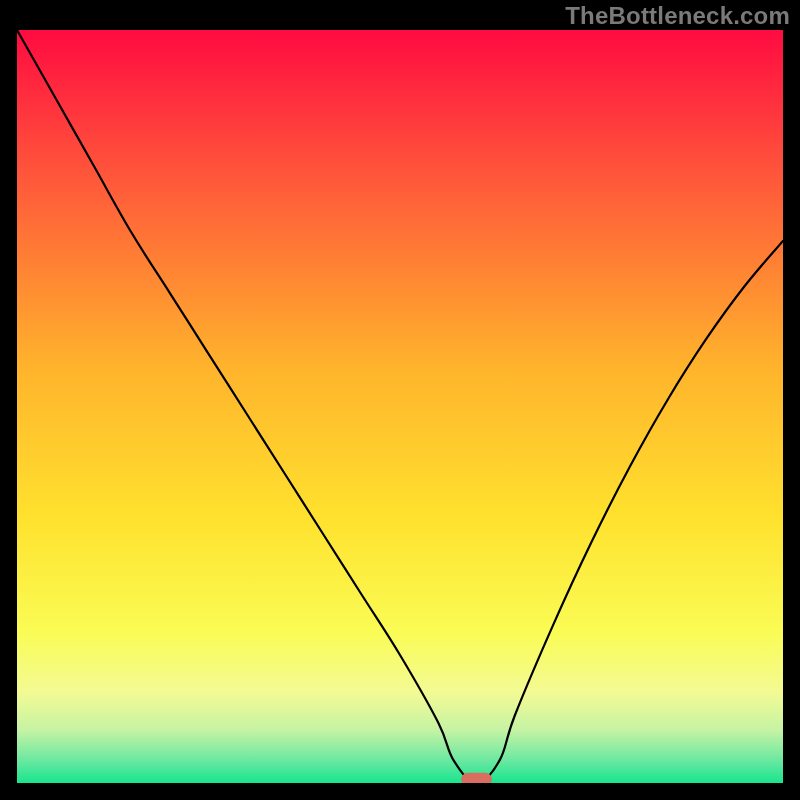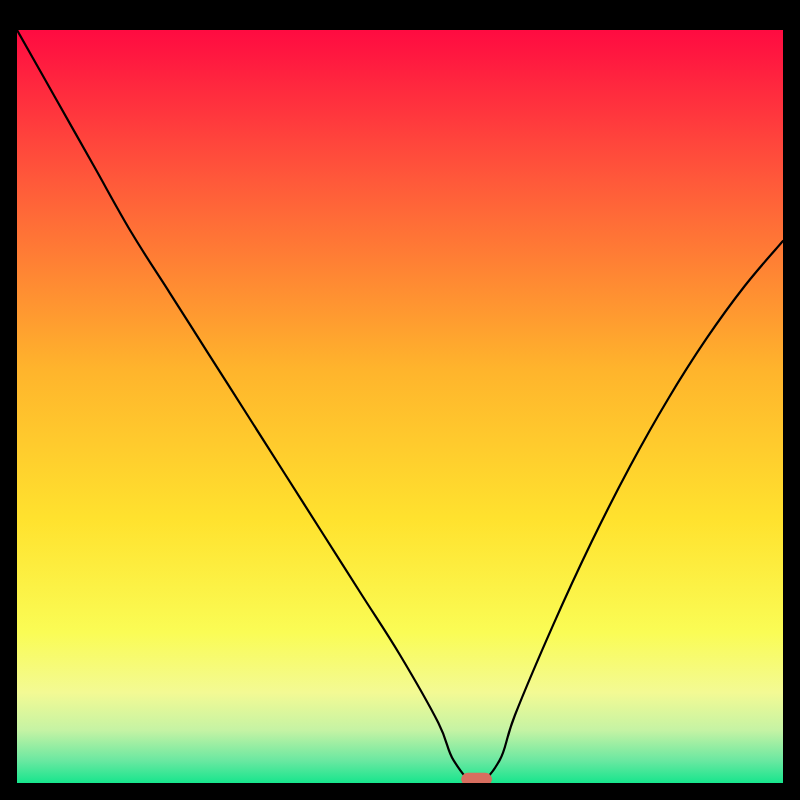--- a/index.html
+++ b/index.html
@@ -44,20 +44,21 @@
   .marker {
     fill: #d86e5f;
     stroke: none;
   }
 </style>
 </head>
 <body>
 
 <div class="frame">
 
+  <div class="watermark">TheBottleneck.com</div>
 
   <div class="plot-wrap">
     <svg class="plot" viewBox="0 0 766 753" preserveAspectRatio="none">
       <defs>
         <linearGradient id="bg-grad" x1="0" y1="0" x2="0" y2="1">
 
         <stop offset="0%" stop-color="#ff0b41"></stop>
             <stop offset="20%" stop-color="#ff593a"></stop>
             <stop offset="45%" stop-color="#ffb42c"></stop>
             <stop offset="65%" stop-color="#ffe22e"></stop>

